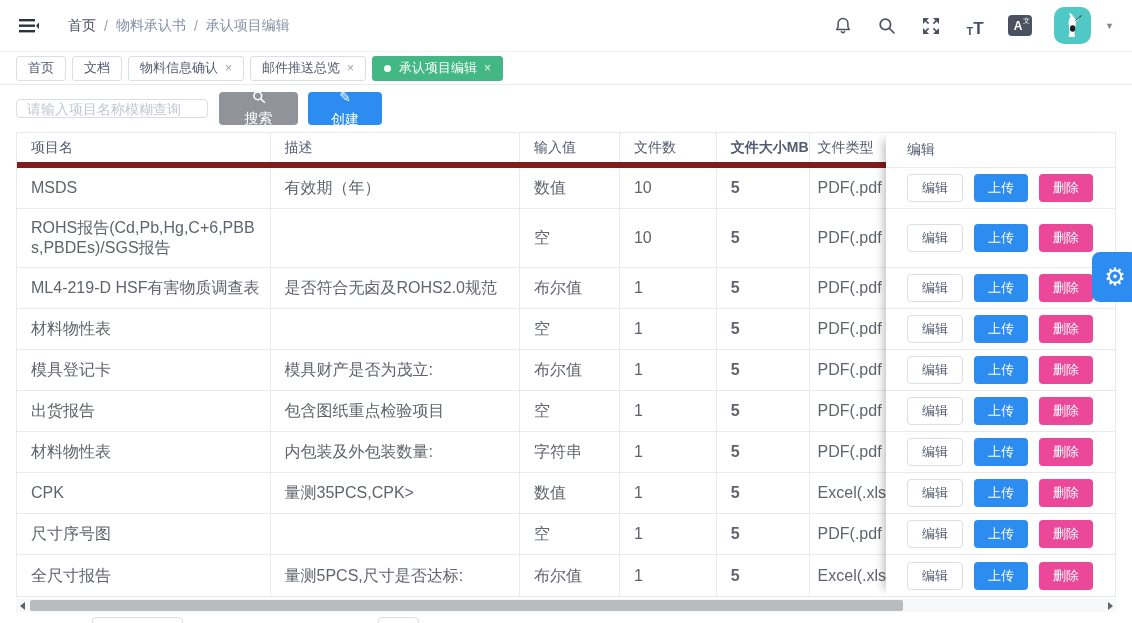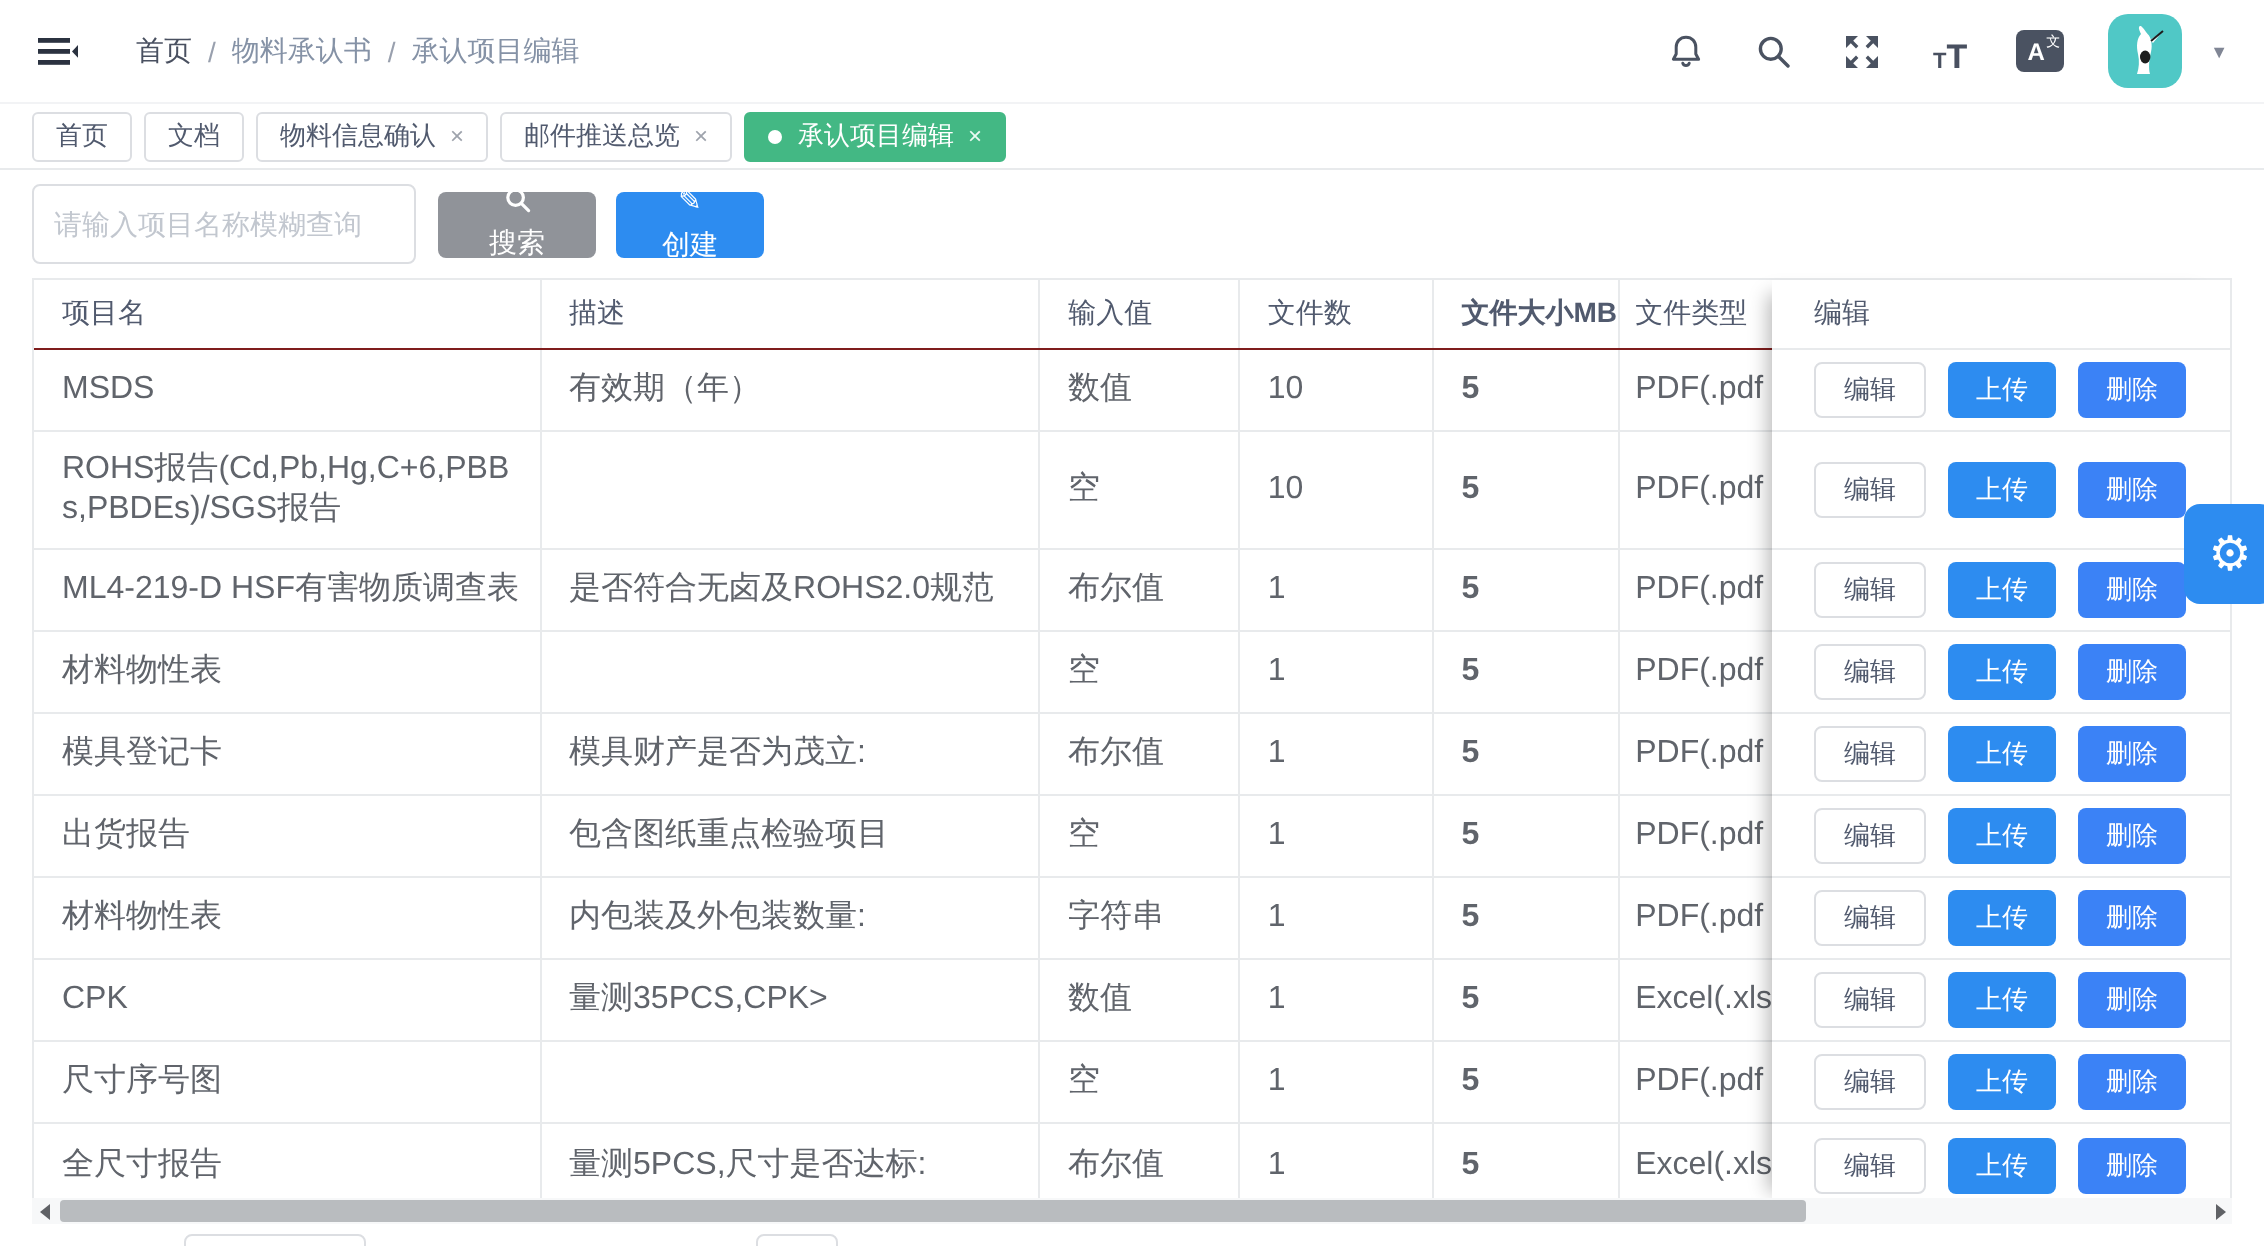--- a/index.html
+++ b/index.html
@@ -32,33 +32,33 @@
     background:#fff; border-bottom:1px solid #e8eaec; }
   .tab { height:25px; display:flex; align-items:center; padding:0 11px; border:1px solid #dcdee2;
     border-radius:3px; background:#fff; font-size:13px; color:#515a6e; cursor:pointer; white-space:nowrap; }
   .tab .tab-close { margin-left:7px; font-size:12px; color:#9ea3ac; line-height:1; }
   .tab.active { background:#43b884; border-color:#43b884; color:#fff; }
   .tab.active .tab-close { color:#eafaf2; }
   .tab-dot { width:7px; height:7px; border-radius:50%; background:#fff; margin-right:8px; }
 
   
   .toolbar { display:flex; align-items:center; padding:7px 16px 0 16px; }
-  .search-input { width:192px; height:40px; border:1px solid #dcdee2; border-radius:4px;
+  .search-input { width:192px; height:19px; border:1px solid #dcdee2; border-radius:4px;
     padding:0 10px; font-size:14px; color:#515a6e; outline:none; }
   .search-input::placeholder { color:#c2c7cf; }
   .btn { height:33px; border:none; border-radius:4px; color:#fff; font-size:14px; cursor:pointer;
     display:flex; align-items:center; justify-content:center; gap:6px;flex-direction:column; }
   .btn-search { width:79px; background:#909399; margin-left:11px; }
   .btn-create { width:74px; background:#2d8cf0; margin-left:10px; }
   .btn .mini-icon { display:flex; align-items:center; }
 
   
   .table-wrap { position:relative; margin:7px 16px 0 16px; width:1100px;
     border:1px solid #e8eaec; background:#fff; }
-  .thead { display:flex; height:35px; border-bottom:1px solid #7f1d1d; font-size:14px; color:#515a6e; }
+  .thead { display:flex; height:35px; border-bottom:6px solid #7f1d1d; font-size:14px; color:#515a6e; }
   .thead .hcell { display:flex; align-items:center; padding-left:14px; border-right:1px solid #e8eaec; }
   .thead .hcell.c-type { border-right:none; padding-left:8px; }
   .trow { display:flex; min-height:41px; border-bottom:1px solid #e8eaec; font-size:16px; color:#60646b; }
   .trow:last-child { border-bottom:none; }
   .cell { display:flex; align-items:center; padding:9px 10px 9px 14px; line-height:20px;
     border-right:1px solid #e8eaec; word-break:break-all; }
   .c-name { width:254px; } .c-desc { width:250px; } .c-input { width:100px; }
   .c-count { width:97px; } .c-size { width:93px;font-weight:bold; }
   .c-type { width:306px; border-right:none; padding-left:8px; white-space:nowrap; overflow:hidden; }
 
@@ -66,21 +66,21 @@
   .fixed-col { position:absolute; top:0; right:0; width:229px; height:100%; background:#fff;
     box-shadow:-9px 0 9px -7px rgba(0,0,0,0.28); }
   .fixed-head { height:35px; display:flex; align-items:center; padding-left:21px;
     border-bottom:1px solid #e8eaec; font-size:14px; color:#515a6e; }
   .frow { display:flex; align-items:center; gap:11px; padding-left:21px; border-bottom:1px solid #e8eaec; }
   .frow:last-child { border-bottom:none; }
   .abtn { height:28px; border-radius:4px; font-size:13px; cursor:pointer;
     font-family:"Liberation Sans","DejaVu Sans",sans-serif; }
   .btn-edit { width:56px; background:#fff; border:1px solid #dcdee2; color:#515a6e; }
   .btn-upload { width:54px; background:#2d8cf0; border:none; color:#fff; }
-  .btn-delete { width:54px; background:#3b82f6; border:none; color:#fff; }
+  .btn-delete { width:54px; background:#ec4899; border:none; color:#fff; }
 
   
   .gear-btn { position:absolute; top:252px; right:-6px; width:46px; height:50px; background:#2d8cf0;
     border-radius:8px; display:flex; align-items:center; justify-content:center; cursor:pointer; z-index:30; }
   .gear-glyph { color:#fff; font-size:24px; font-family:"DejaVu Sans",sans-serif; line-height:1; }
 
   
   .hscroll { position:absolute; left:16px; top:599px; width:1100px; height:13px; background:#f7f8f9;
     display:flex; align-items:center; }
   .hs-arrow { width:12px; height:13px; display:flex; align-items:center; justify-content:center; cursor:pointer; }

